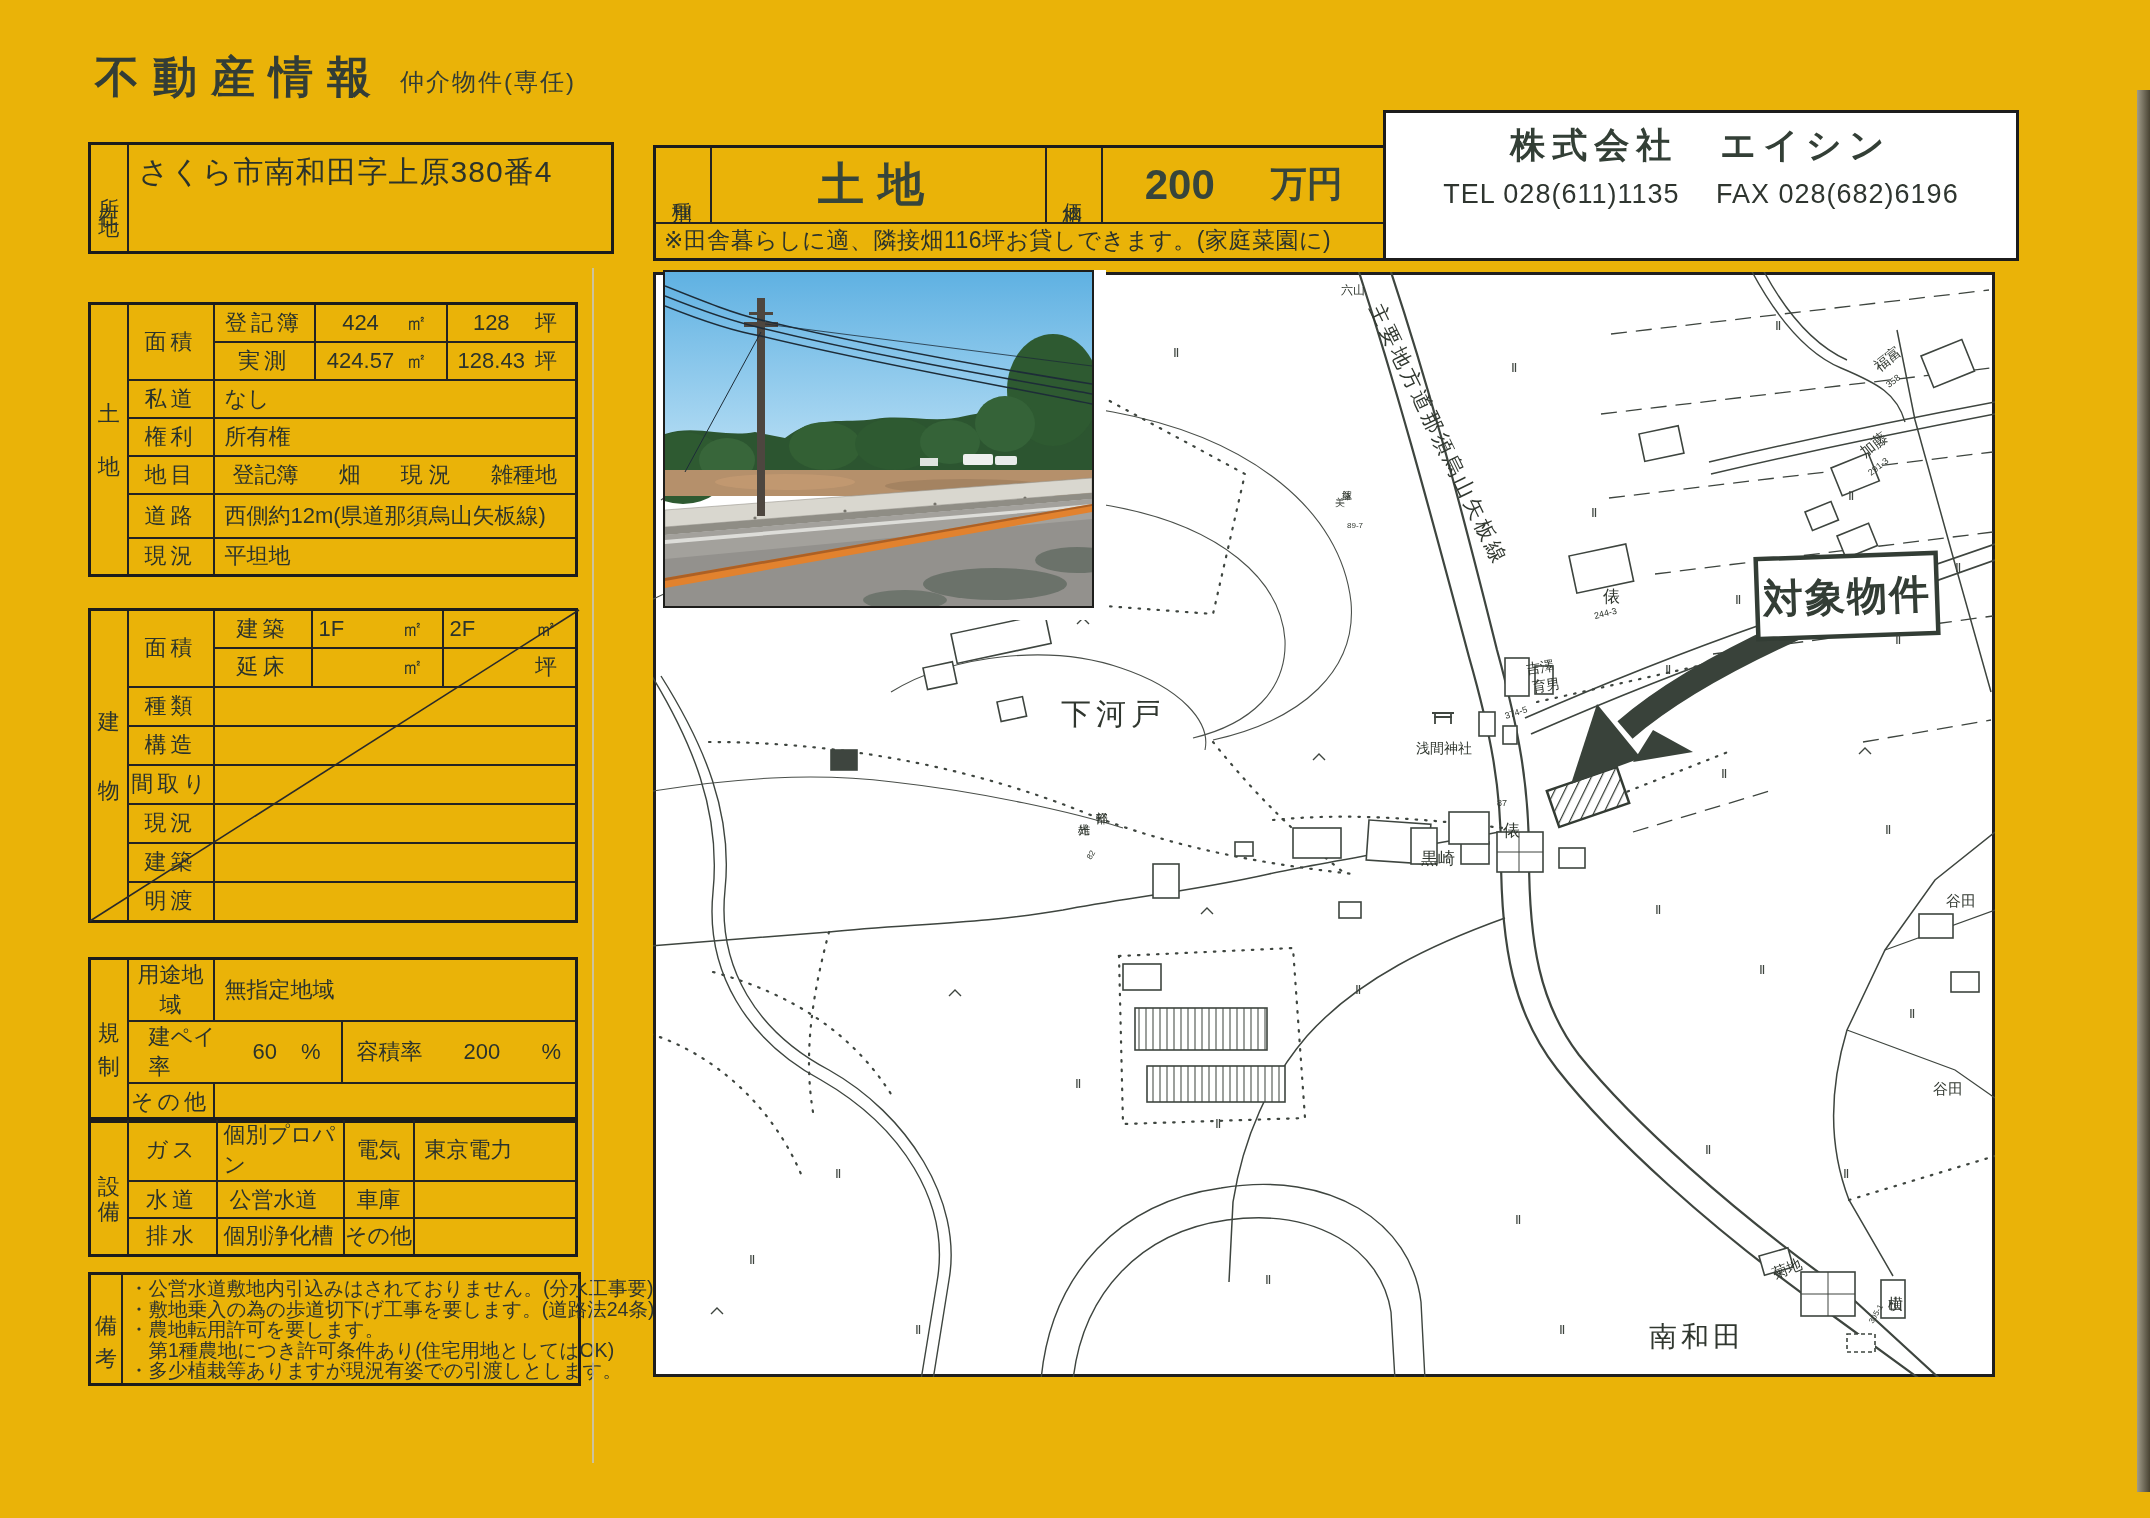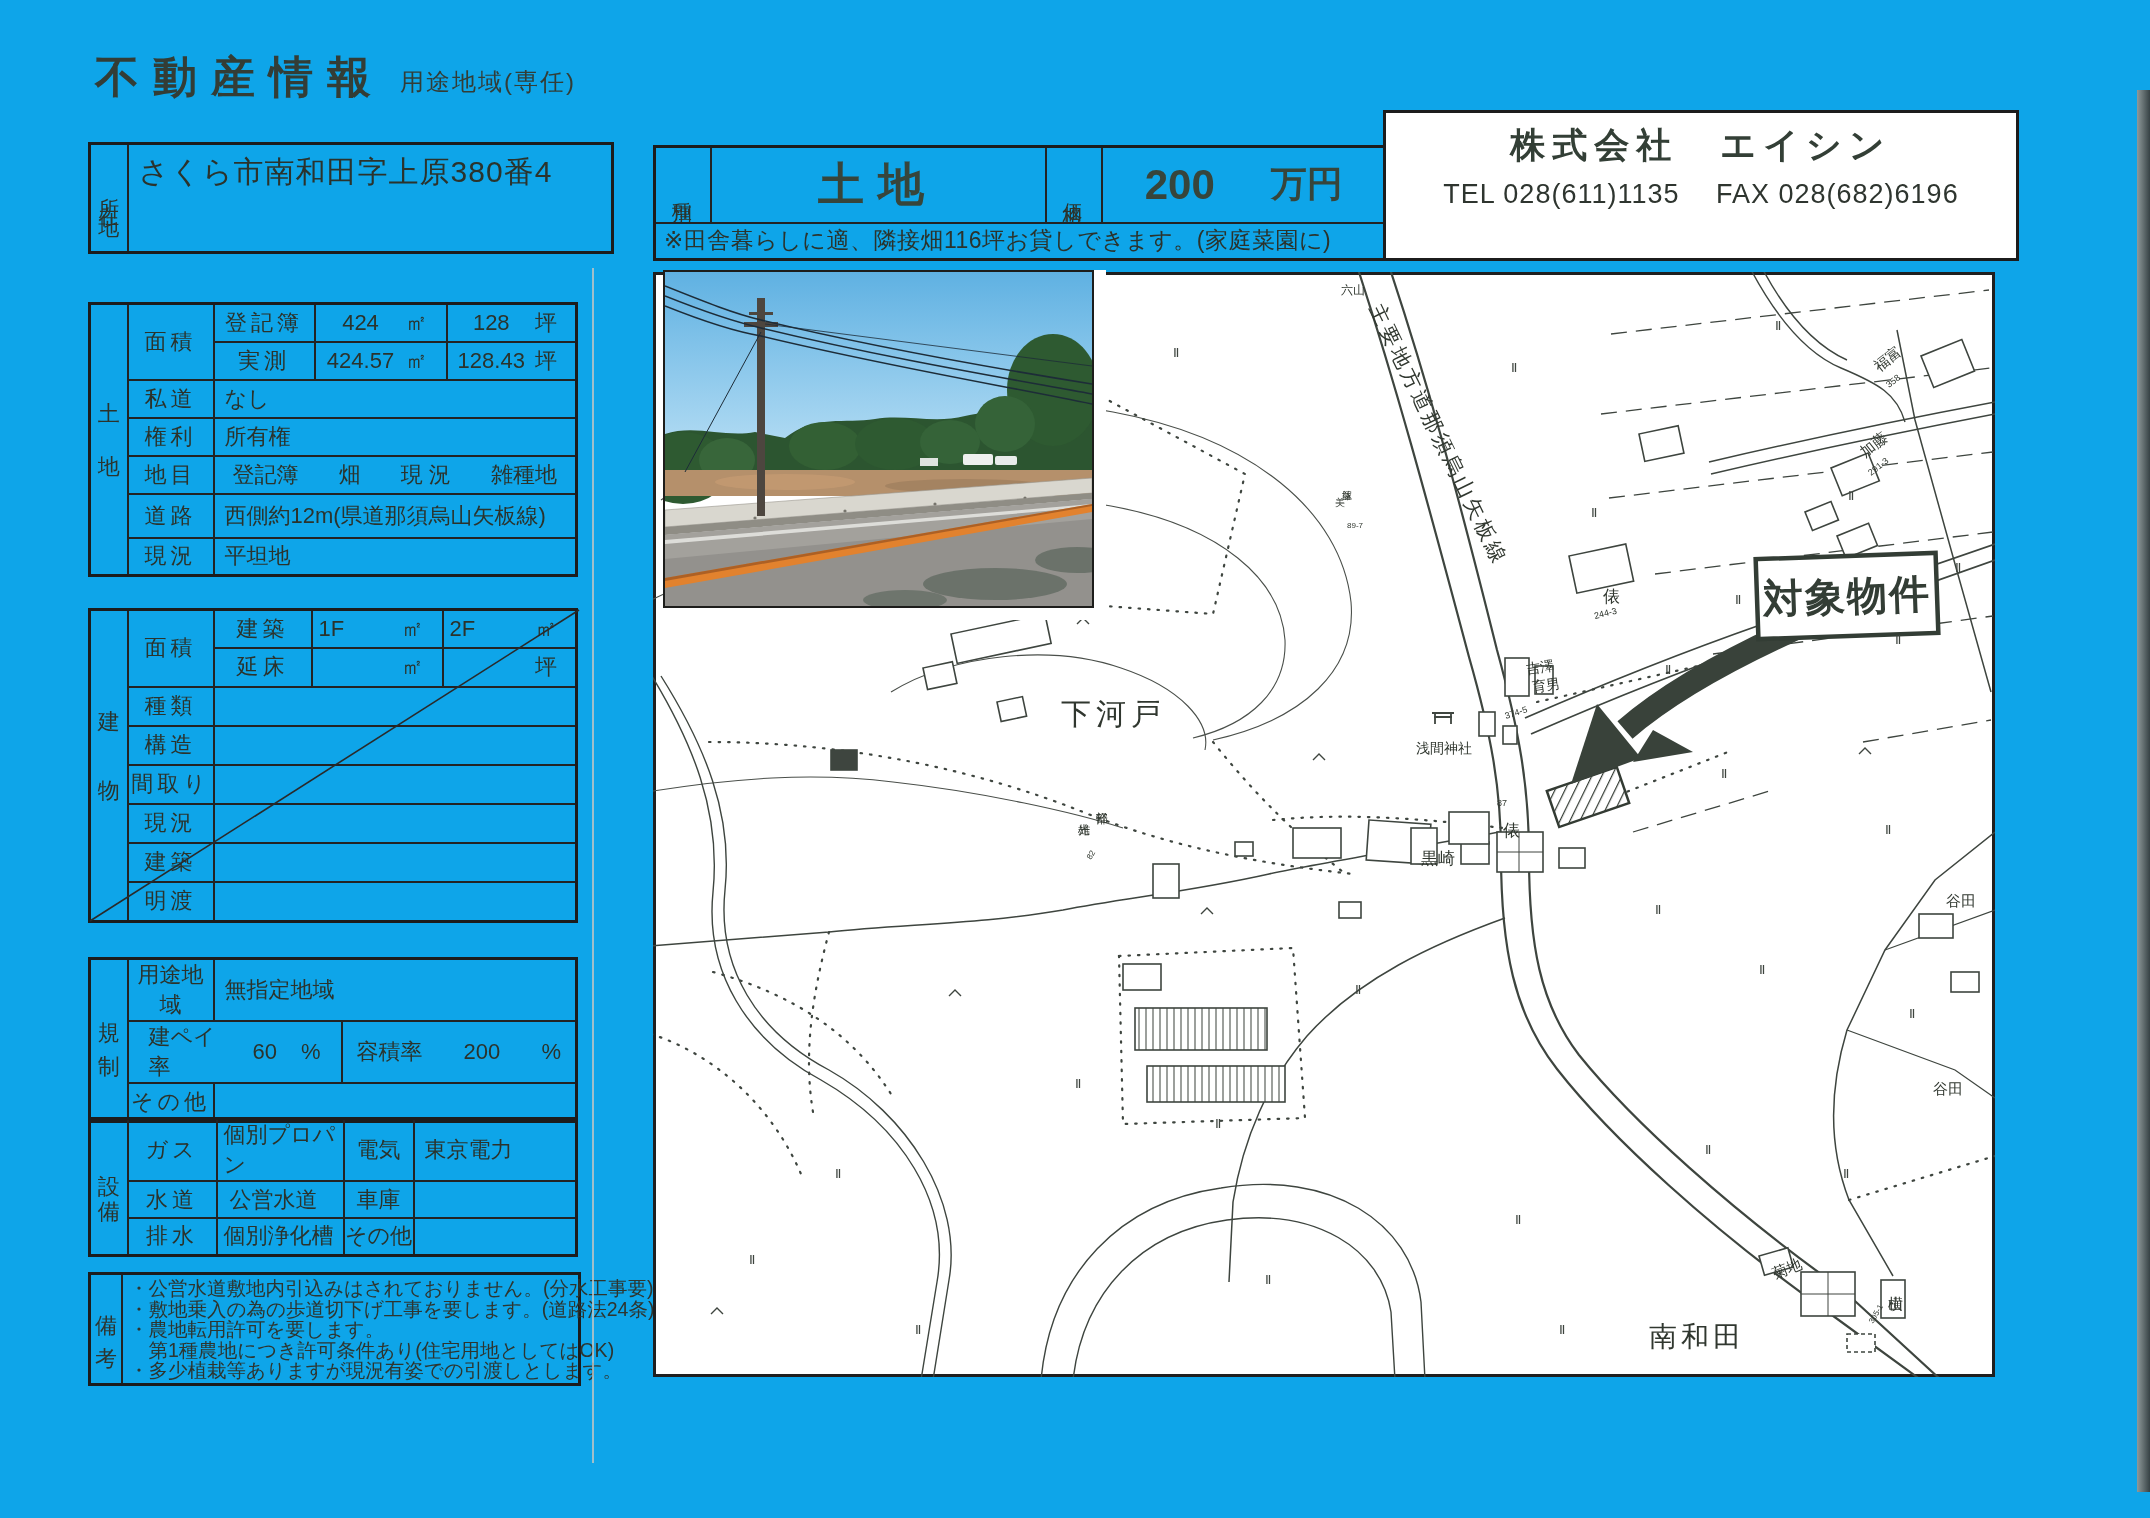--- a/index.html
+++ b/index.html
@@ -1,16 +1,16 @@
 <!DOCTYPE html>
 <html><head>
 <meta charset="utf-8">
 <style>
   html,body{margin:0;padding:0;background:#e8e8e6;}
-  .page{position:relative;width:2150px;height:1518px;background:#0ea5e9;overflow:hidden;
+  .page{position:relative;width:2150px;height:1518px;background:#eab308;overflow:hidden;
         font-family:"Liberation Sans","DejaVu Sans",sans-serif;color:#2e352f;}
   .abs{position:absolute;}
   
   .doc-title{left:95px;top:48px;font-size:44px;font-weight:bold;letter-spacing:14px;color:#333d36;}
   .doc-sub{left:400px;top:66px;font-size:24px;letter-spacing:2px;color:#333d36;}
   
   table{border-collapse:collapse;table-layout:fixed;}
   td{border:2px solid #232323;padding:0;font-size:22px;color:#2b332c;vertical-align:middle;overflow:hidden;}
   .tbl{border:3px solid #1c1c1c;}
   .group-cell{text-align:center;}
@@ -49,21 +49,21 @@
   .scanline{left:592px;top:268px;width:2px;height:1195px;background:#c6c6c2;opacity:.8;}
   .scanedge{left:2137px;top:90px;width:13px;height:1402px;background:linear-gradient(to right,#9a9994,#3a3936);opacity:.92;}
   .diag-overlay{pointer-events:none;}
 </style>
 </head>
 <body>
 
 <div class="page">
 
   <div class="abs doc-title">不動産情報</div>
-  <div class="abs doc-sub">用途地域(専任)</div>
+  <div class="abs doc-sub">仲介物件(専任)</div>
 
   <table class="abs tbl" style="left:88px;top:142px;width:526px;height:112px;">
     <colgroup>
         <col style="width:38px">
         <col>
       </colgroup>
     <tbody>
         <tr>
       <td class="group-cell loc-label"><span>所在地</span></td>
       <td class="loc-val" style="vertical-align:top;">さくら市南和田字上原380番4</td>

